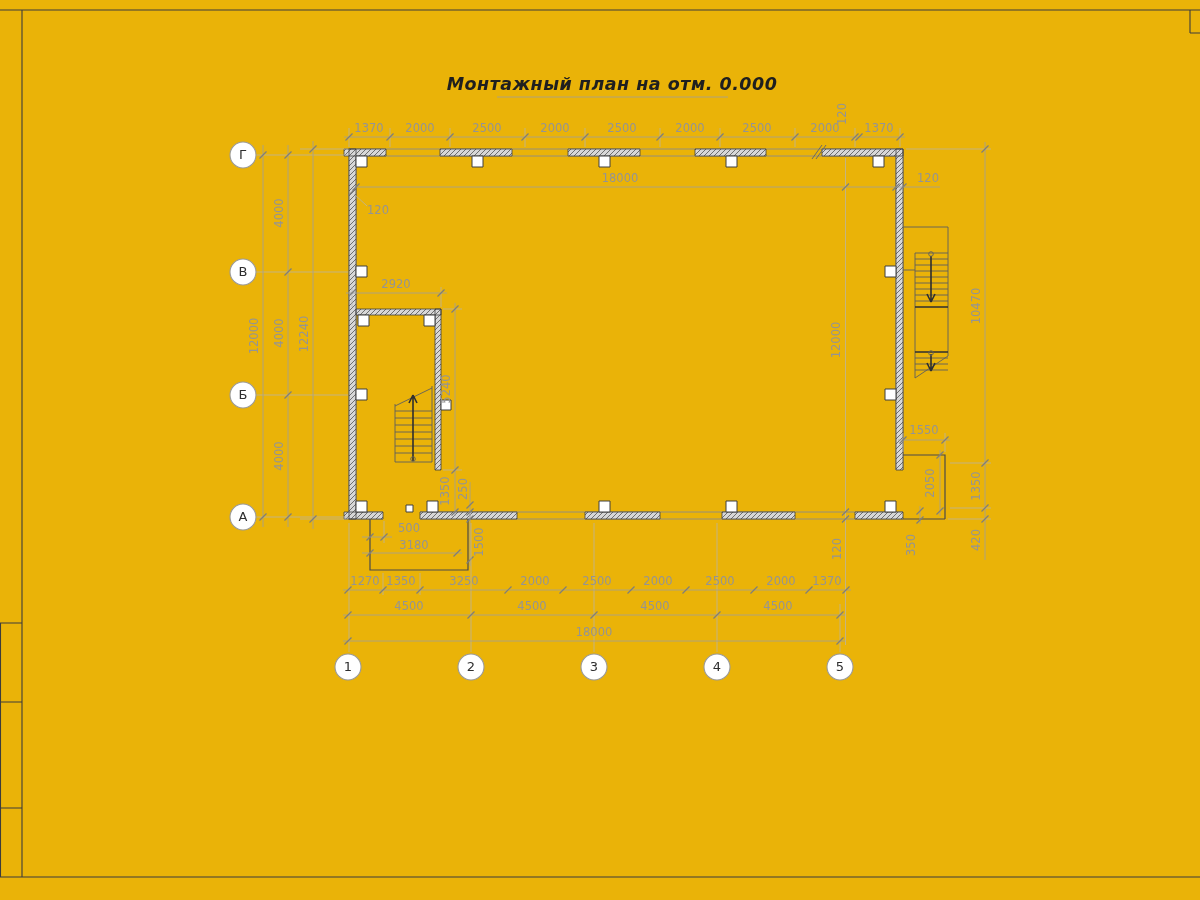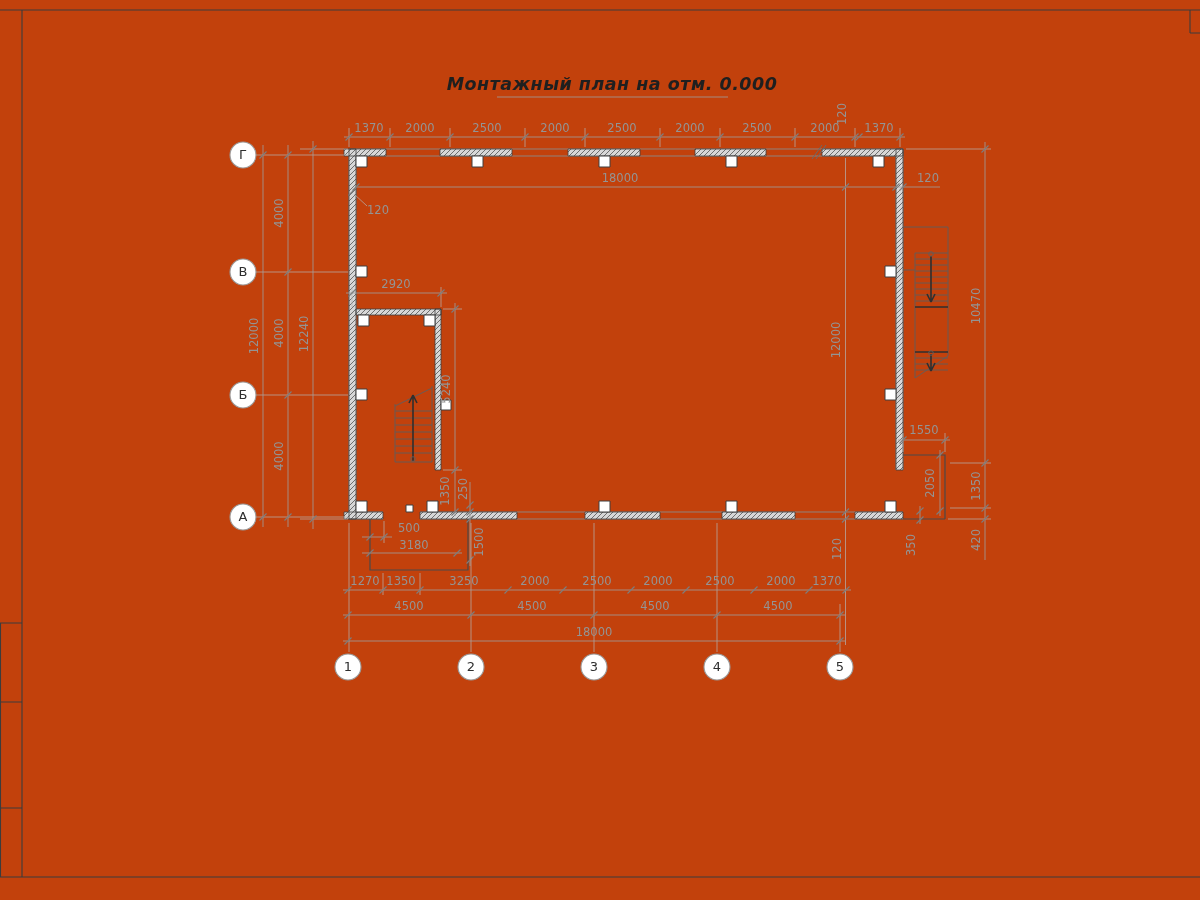--- a/index.html
+++ b/index.html
@@ -1,16 +1,16 @@
 <!DOCTYPE html>
 <html><head>
 <meta charset="utf-8">
 <style>
   html,body{margin:0;padding:0;background:#fff;}
-  .sheet{position:relative;width:1200px;height:900px;background:#c2410c;overflow:hidden;
+  .sheet{position:relative;width:1200px;height:900px;background:#eab308;overflow:hidden;
          font-family:"DejaVu Sans",sans-serif;}
   svg{display:block;}
   .thin   {stroke:#8a8a8a;stroke-width:.9;fill:none;}
   .frame  {stroke:#3c3c3c;stroke-width:1.1;fill:none;}
   .panel  {fill:url(#hatch);stroke:#3f3f3f;stroke-width:.8;}
   .col    {fill:#ffffff;stroke:#3f3f3f;stroke-width:1;}
   .stair  {stroke:#5f5f5f;stroke-width:.9;fill:none;}
   .stairh {stroke:#2f2f2f;stroke-width:1.6;fill:none;}
   .porch  {stroke:#4a4a4a;stroke-width:1.2;fill:none;}
   .dim    {stroke:#a0a0a0;stroke-width:.8;fill:none;}

